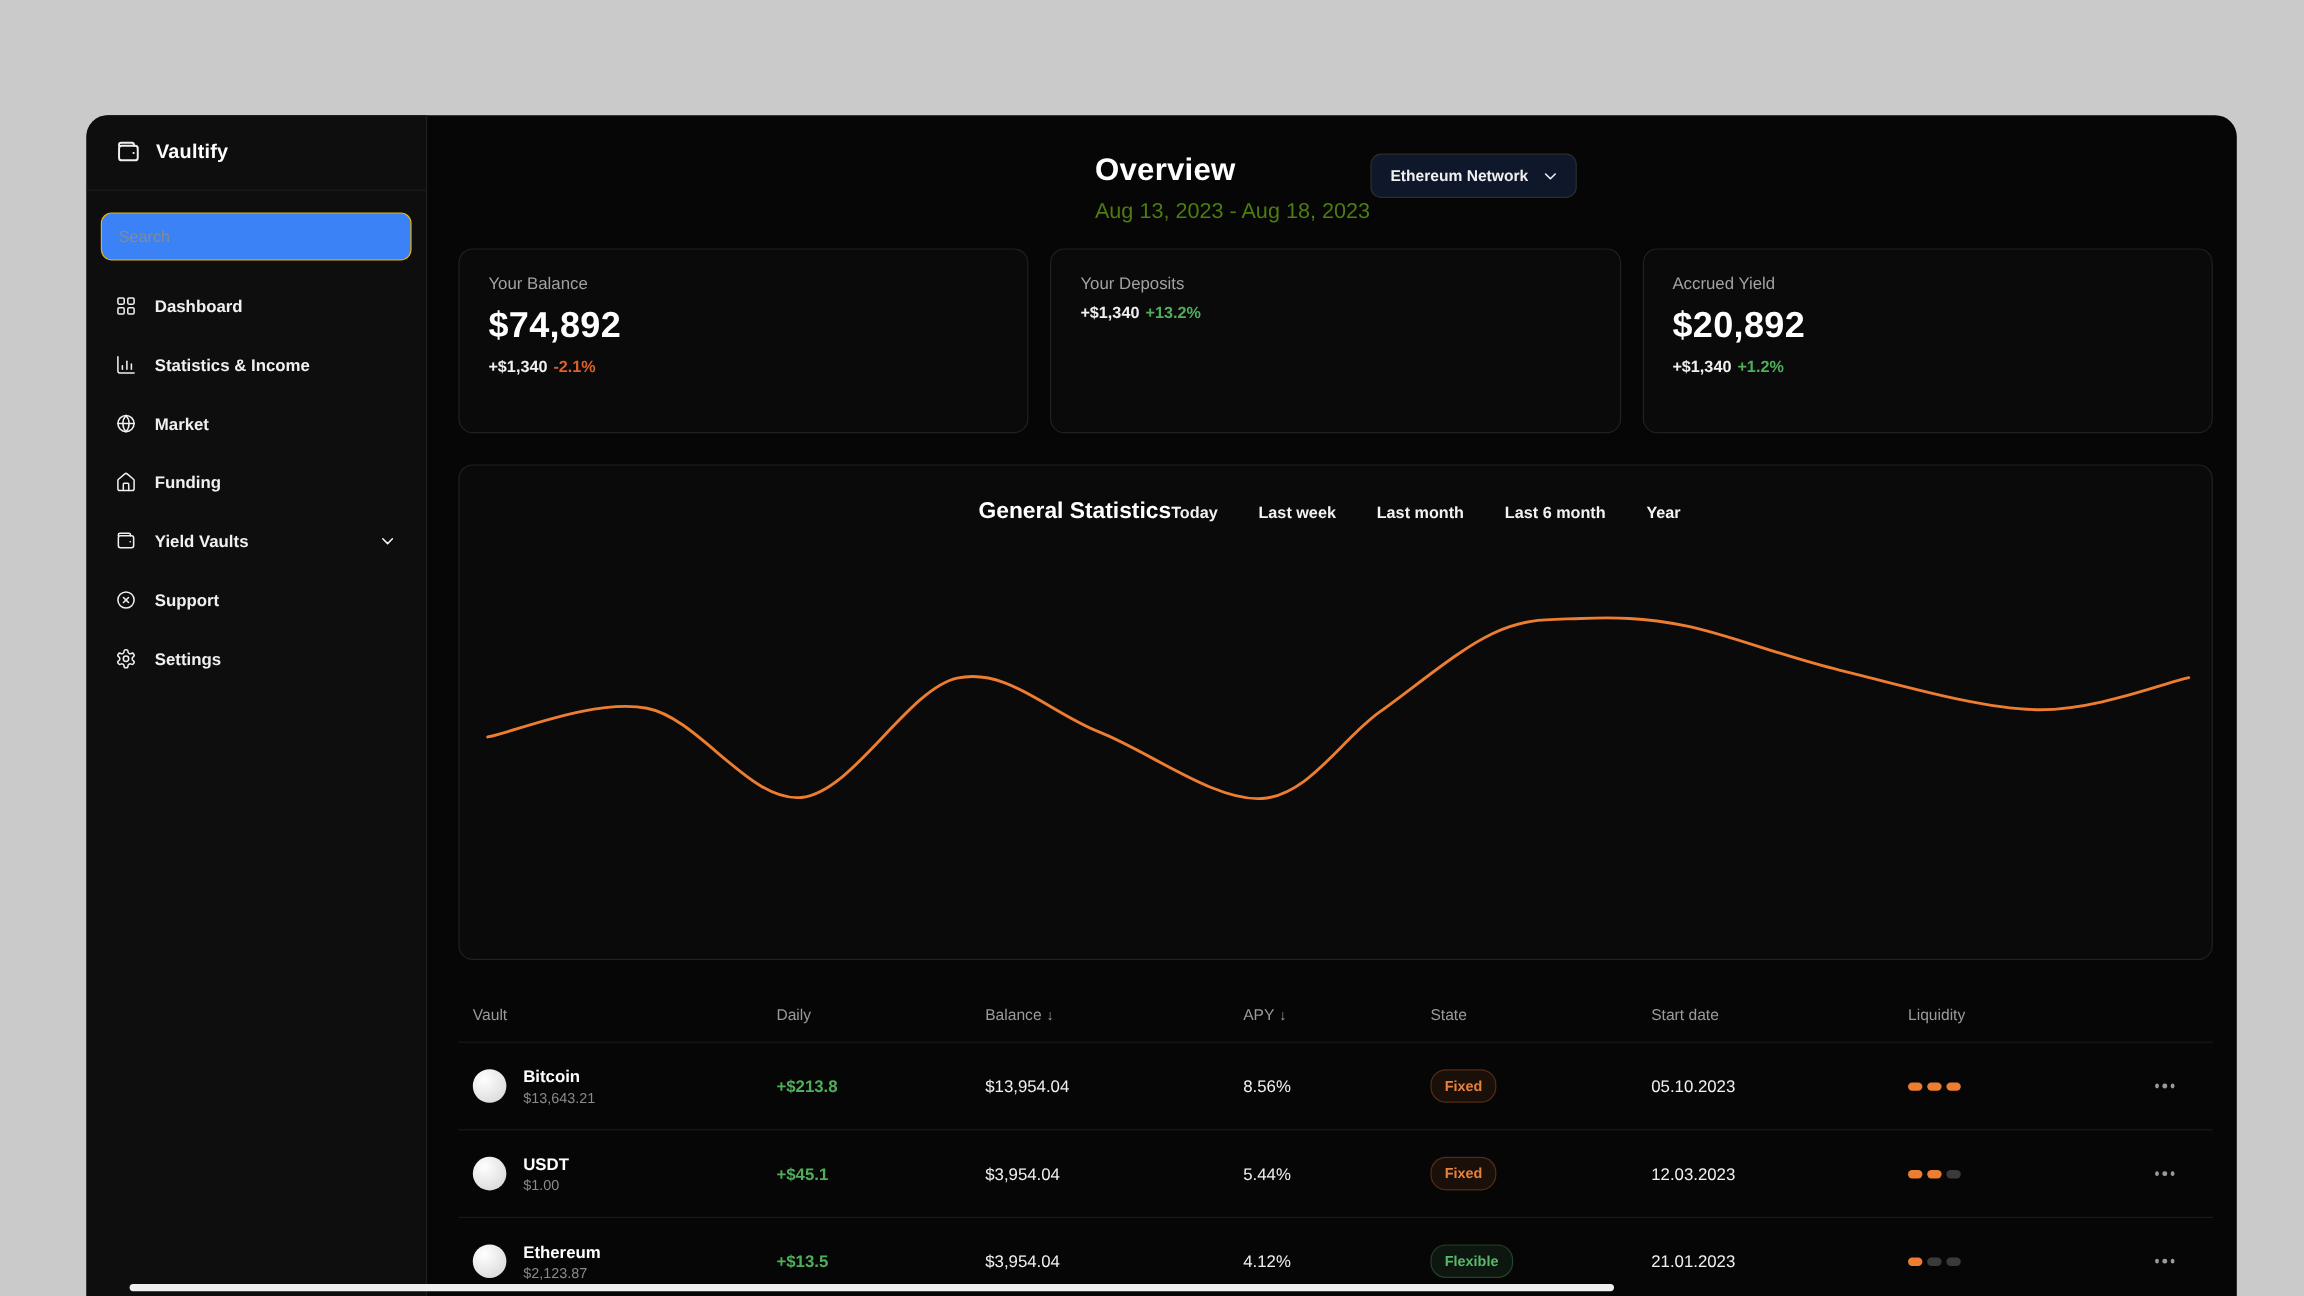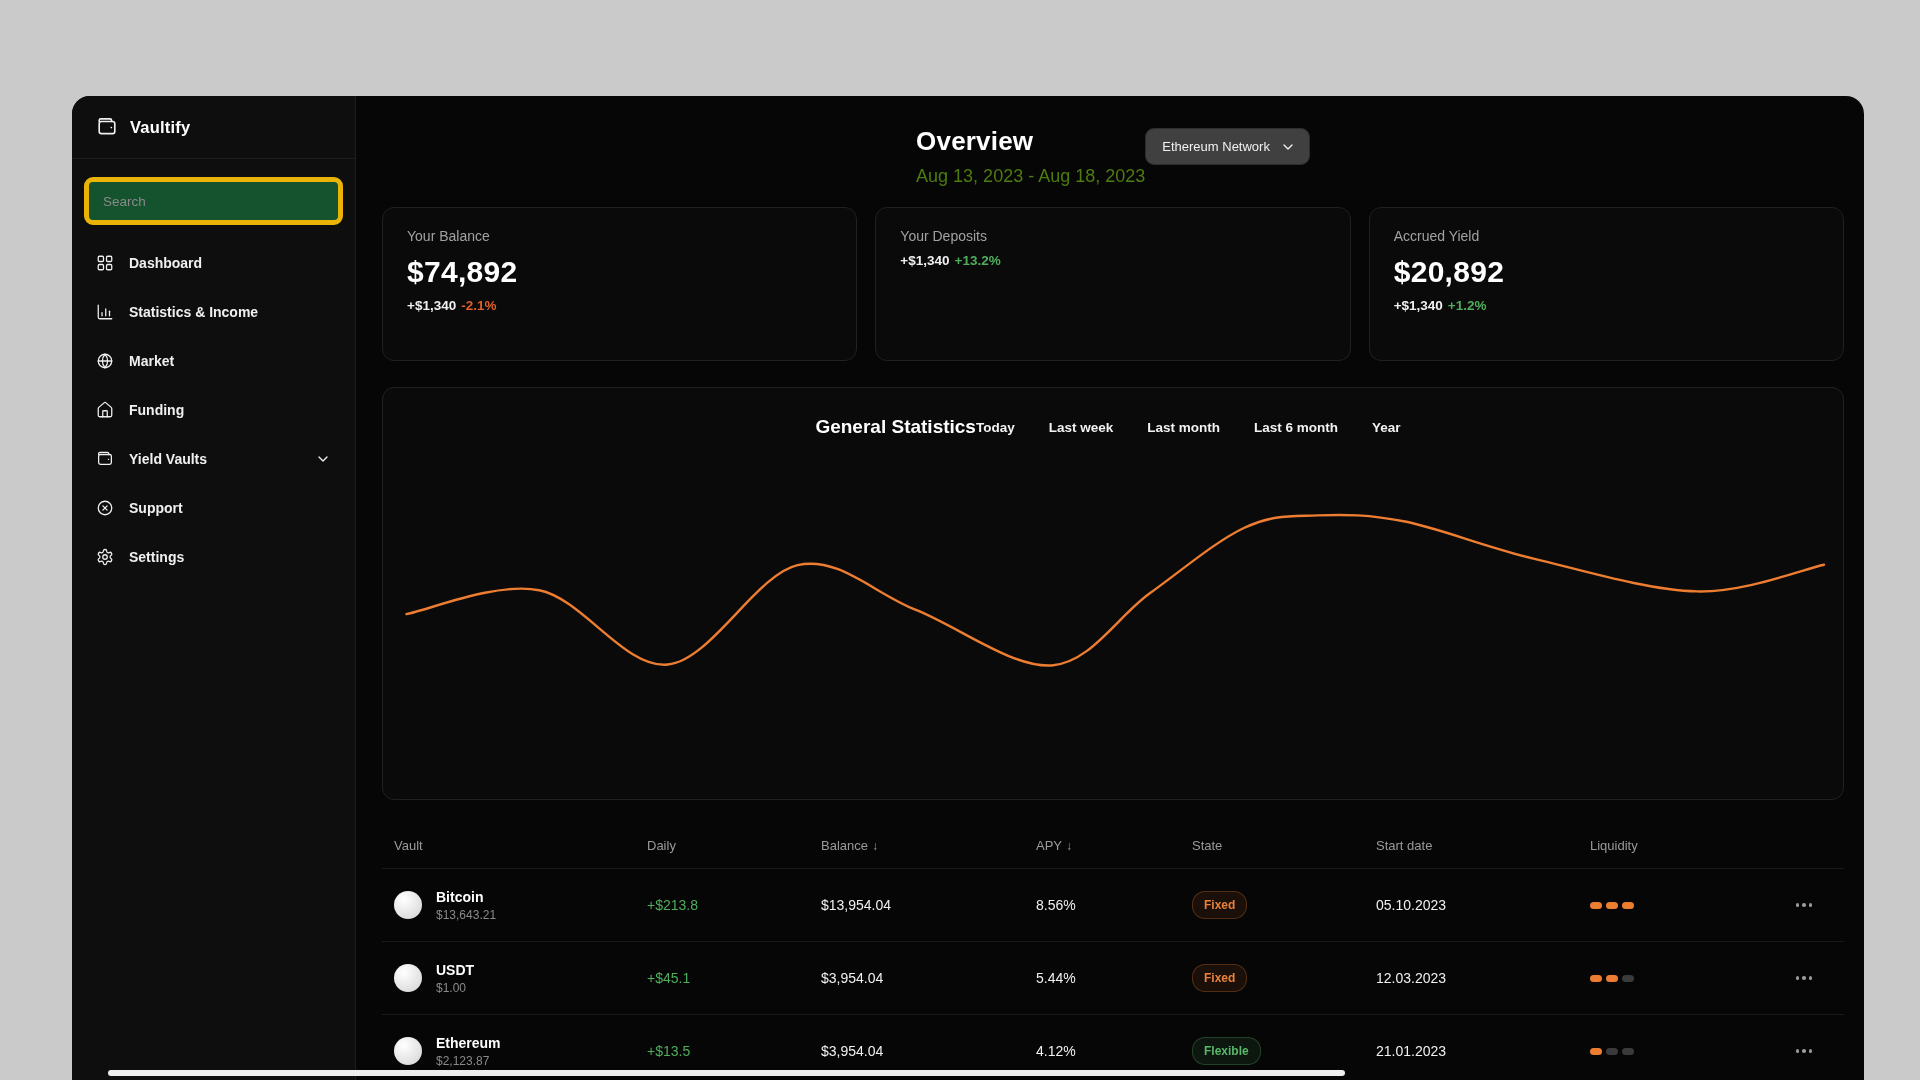--- a/index.html
+++ b/index.html
@@ -10,36 +10,36 @@
     -webkit-font-smoothing:antialiased;
   }
   .app{
     position:absolute;left:72px;top:96px;width:1792px;height:1014px;
     background:#060606;border-radius:18px;display:flex;overflow:hidden;color:#f2f2f2;
   }
   
   .sidebar{width:284px;flex:none;background:#0e0e0e;border-right:1px solid #1e1e1e;display:flex;flex-direction:column;box-sizing:border-box}
   .logo-row{display:flex;align-items:center;gap:12px;height:62px;padding:0 24px;border-bottom:1px solid #1c1c1c;flex:none}
   .brand{font-size:16.5px;font-weight:700;letter-spacing:.2px;color:#fff}
-  .search{margin:18px 12px 0;height:38px;background:#14532d;border:5px solid #eab308;border-radius:9px;
+  .search{margin:18px 12px 0;height:38px;background:#3b82f6;border:1px solid #eab308;border-radius:9px;
     color:#e8e8e8;padding:0 14px;font-size:13.5px;outline:none;font-family:inherit}
   .search::placeholder{color:#8a8a8a}
   nav{margin-top:16px;padding:0 12px}
   .nav-item{display:flex;align-items:center;gap:15px;height:44px;padding:0 12px;border-radius:9px;margin-bottom:5px;
     font-size:14px;font-weight:600;color:#f0f0f0;cursor:pointer;user-select:none}
   .nav-item .chev{margin-left:auto;color:#cfcfcf;display:flex}
   .icon{flex:none;color:#f0f0f0}
   
   main{flex:1;min-width:0;padding:30px 20px 0 26px;box-sizing:border-box}
   .top-row{display:flex;justify-content:center;align-items:flex-start}
   .page-title{font-size:26px;font-weight:700;margin:0;letter-spacing:.2px;color:#fff}
   .date-range{margin-top:9px;font-size:18px;color:#4d7c0f}
   .network-btn{display:flex;align-items:center;gap:10px;height:37px;padding:0 13px 0 16px;margin-top:2px;
-    background:#404040;border:1px solid #2d2d2d;border-radius:9px;color:#f0f0f0;
-    font-size:13px;font-weight:400;cursor:pointer;font-family:inherit}
+    background:#0f172a;border:1px solid #2d2d2d;border-radius:9px;color:#f0f0f0;
+    font-size:13px;font-weight:700;cursor:pointer;font-family:inherit}
   
   .cards{display:flex;gap:18px;margin-top:20px}
   .stat-card{flex:1;height:154px;background:#0a0a0a;border:1px solid #212121;border-radius:12px;
     padding:20px 24px;box-sizing:border-box}
   .stat-label{font-size:14px;color:#a2a2a2}
   .stat-value{font-size:30px;font-weight:700;margin-top:11px;letter-spacing:.3px;color:#fff}
   .stat-change{margin-top:9px;font-size:13.5px;font-weight:600}
   .stat-change .amt{color:#f0f0f0}
   .stat-change .pct{margin-left:5px}
   
@@ -57,21 +57,21 @@
   .t-head{height:46px;margin-top:22px;color:#9a9a9a;font-size:13px;border-bottom:1px solid #191919}
   .t-head>div{padding-left:12px;cursor:pointer}
   .t-row{height:72px;border-bottom:1px solid #191919;font-size:14px;color:#f0f0f0;cursor:pointer}
   .t-row:last-child{border-bottom:none}
   .t-row>div{padding-left:12px}
   .sort-arrow{margin-left:4px;font-size:12px}
   .cell-vault{display:flex;align-items:center;gap:14px}
   .avatar{width:28px;height:28px;border-radius:50%;background:radial-gradient(circle at 35% 30%,#ffffff,#d2d2d2);flex:none}
   .coin-name{font-weight:700;font-size:14px;color:#fff}
   .coin-price{color:#8a8a8a;font-size:12px;margin-top:3px}
-  .daily{font-weight:400}
+  .daily{font-weight:700}
   .badge{display:inline-flex;align-items:center;height:26px;padding:0 11px;border-radius:13px;font-size:12px;font-weight:600}
   .badge.fixed{color:#e8813c;background:rgba(237,125,49,.09);border:1px solid rgba(237,125,49,.28)}
   .badge.flexible{color:#58b96a;background:rgba(88,185,106,.09);border:1px solid rgba(88,185,106,.28)}
   .liq{display:flex;gap:4px;align-items:center}
   .pill{width:12px;height:7px;border-radius:4px}
   .row-menu{background:none;border:none;cursor:pointer;display:flex;gap:3px;align-items:center;justify-content:center;padding:8px}
   .dot{width:3.5px;height:3.5px;border-radius:50%;background:#9a9a9a}
   
   .hscrollbar{position:absolute;left:108px;top:1070px;width:1237px;height:6px;background:#efefef;border-radius:3px}
 </style>

